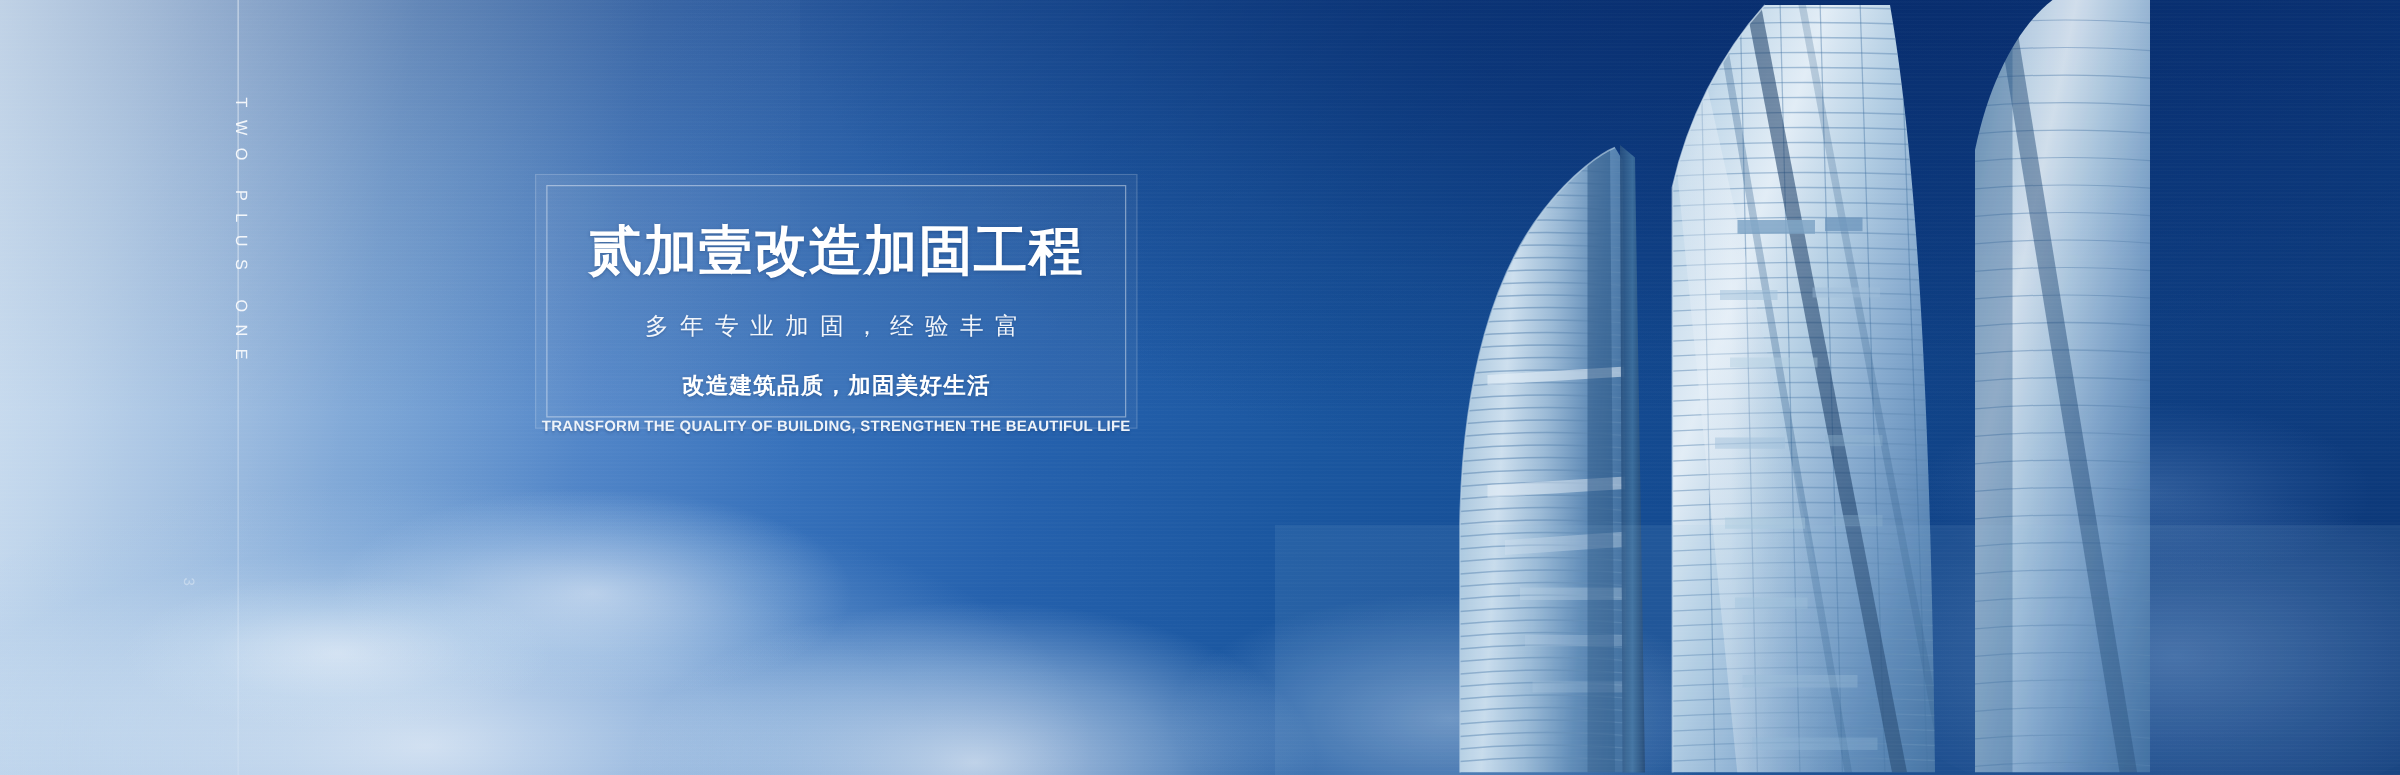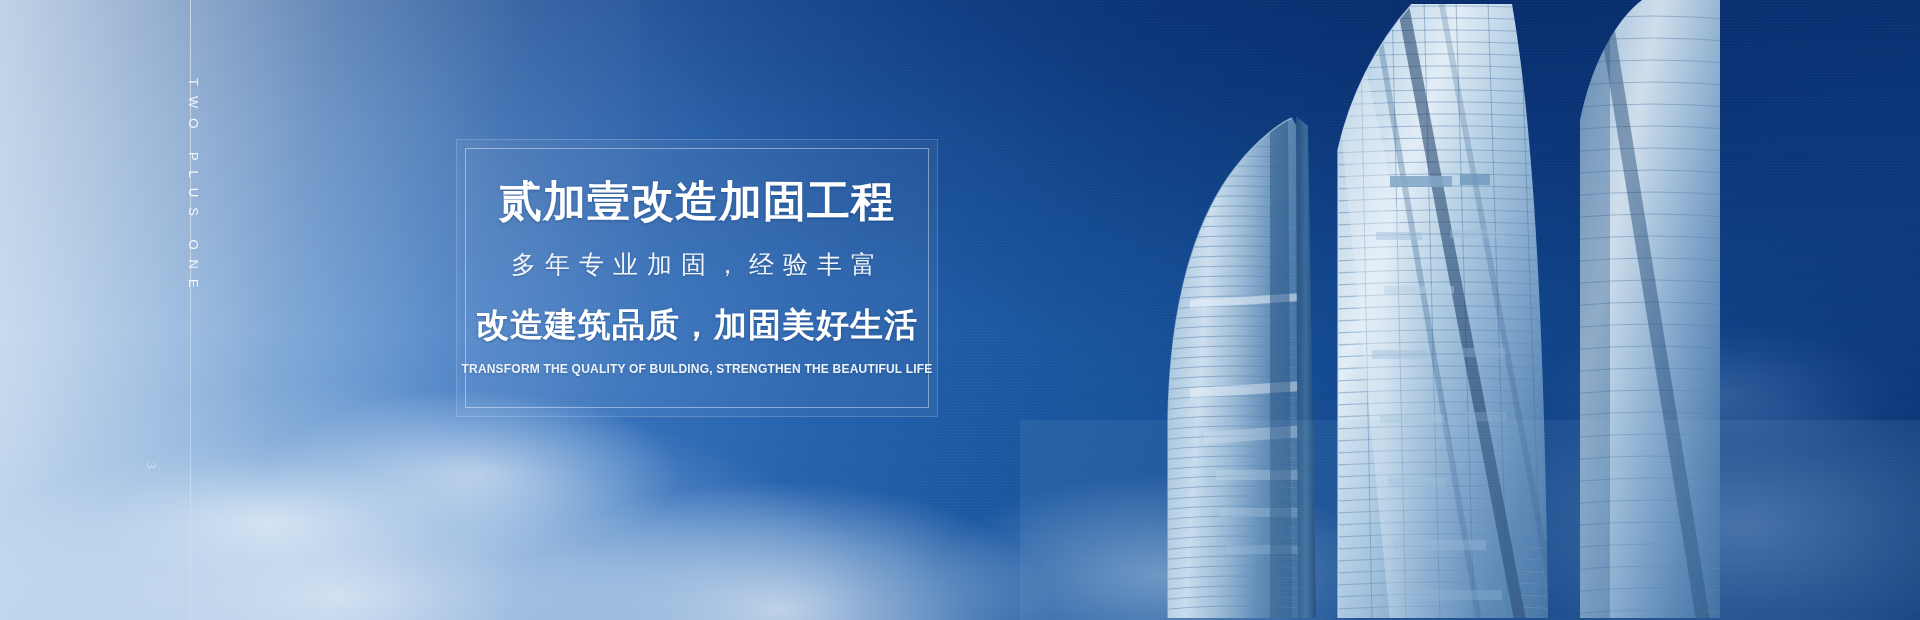--- a/index.html
+++ b/index.html
@@ -177,24 +177,24 @@
     transform-origin: left top;
     transform: rotate(90deg) translateY(-100%);
     color: rgba(255,255,255,0.34);
     font-size: 12px;
     letter-spacing: 1px;
   }
 
   
   .panel {
     position: absolute;
-    left: 456px;
+    left: 428px;
     top: 139px;
     width: 482px;
-    height: 278px;
+    height: 204px;
     background: rgba(255,255,255,0.055);
     box-shadow: inset 0 0 0 1px rgba(255,255,255,0.17);
   }
   .panel-inner {
     position: absolute;
     left: 9px;
     top: 9px;
     right: 9px;
     bottom: 9px;
     border: 1px solid rgba(255,255,255,0.42);
@@ -210,30 +210,30 @@
   .title-cn {
     font-size: 43px;
     font-weight: 700;
     letter-spacing: 1px;
     line-height: 1.05;
     color: #ffffff;
     text-shadow: 0 1px 3px rgba(10,40,90,0.35);
     margin: 0 0 24px 0;
   }
   .subtitle-cn {
-    font-size: 25px;
+    font-size: 19px;
     font-weight: 400;
     letter-spacing: 9px;
     color: #f2f6fb;
     margin: 0 0 22px 0;
     padding-left: 2px;
     text-shadow: 0 1px 2px rgba(10,40,90,0.30);
   }
   .slogan-cn {
-    font-size: 33px;
+    font-size: 18px;
     font-weight: 700;
     letter-spacing: 1px;
     color: #ffffff;
     margin: 0 0 14px 0;
     text-shadow: 0 1px 3px rgba(10,40,90,0.35);
   }
   .slogan-en {
     font-size: 12px;
     font-weight: 700;
     letter-spacing: 0.2px;

